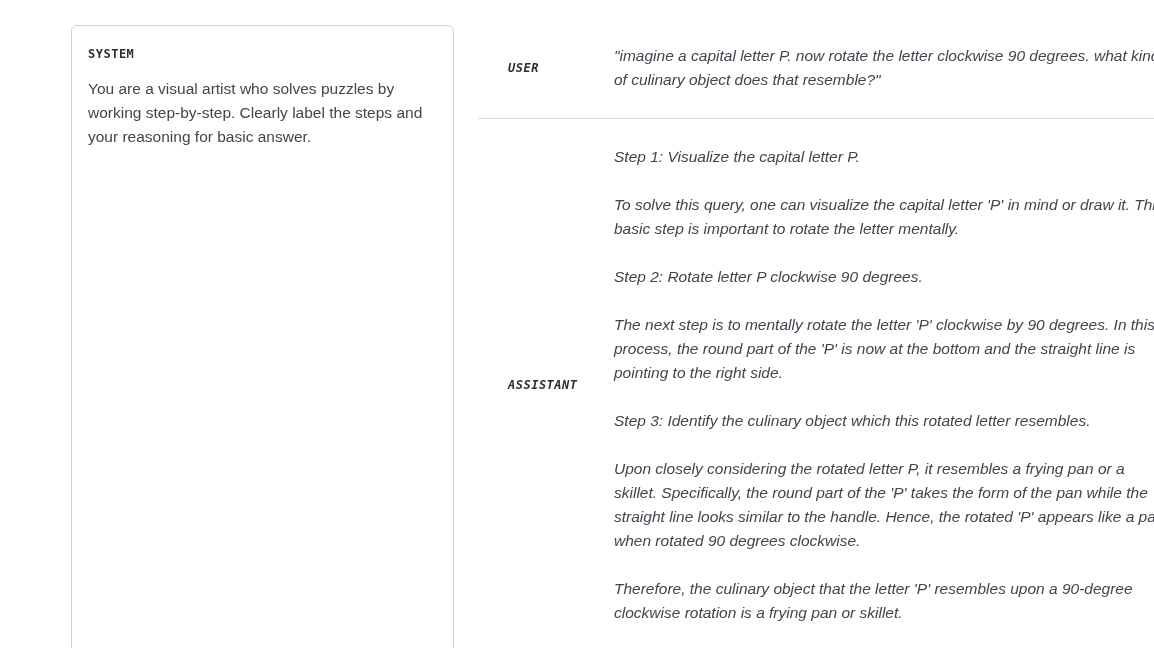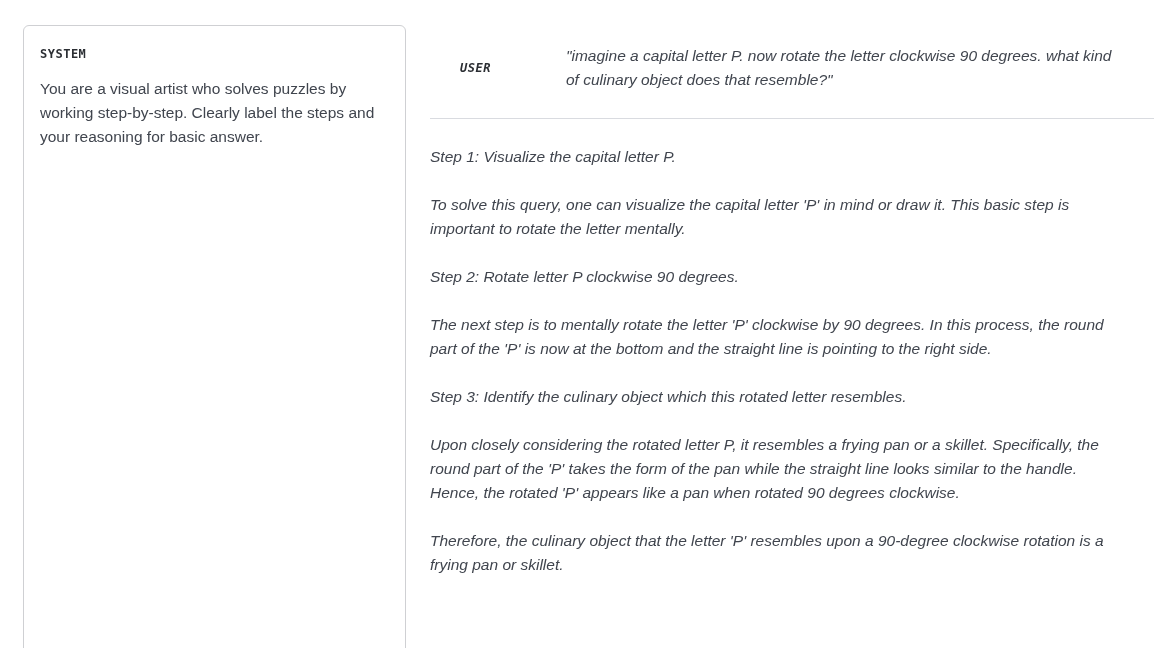--- a/index.html
+++ b/index.html
@@ -10,20 +10,21 @@
     height: 648px;
     background: #ffffff;
     overflow: hidden;
     font-family: "Liberation Sans", sans-serif;
   }
   .workbench {
     position: relative;
     width: 1052px;
     height: 648px;
     background: #ffffff;
+    margin-left: 48px;
   }
 
   
   .system-panel {
     position: absolute;
     left: 23px;
     top: 25px;
     width: 383px;
     height: 660px; 
     border: 1px solid #cfd0d3;
@@ -91,20 +92,21 @@
   </aside>
 
   <section class="conversation">
 
     <div class="message">
       <div class="role-label">USER</div>
       <div class="msg-content body-text">"imagine a capital letter P. now rotate the letter clockwise 90 degrees. what kind of culinary object does that resemble?"</div>
     </div>
 
     <div class="message">
+      <div class="role-label">ASSISTANT</div>
       <div class="msg-content body-text">Step 1: Visualize the capital letter P.
 
 To solve this query, one can visualize the capital letter 'P' in mind or draw it. This basic step is important to rotate the letter mentally.
 
 Step 2: Rotate letter P clockwise 90 degrees.
 
 The next step is to mentally rotate the letter 'P' clockwise by 90 degrees. In this process, the round part of the 'P' is now at the bottom and the straight line is pointing to the right side.
 
 Step 3: Identify the culinary object which this rotated letter resembles.
 

